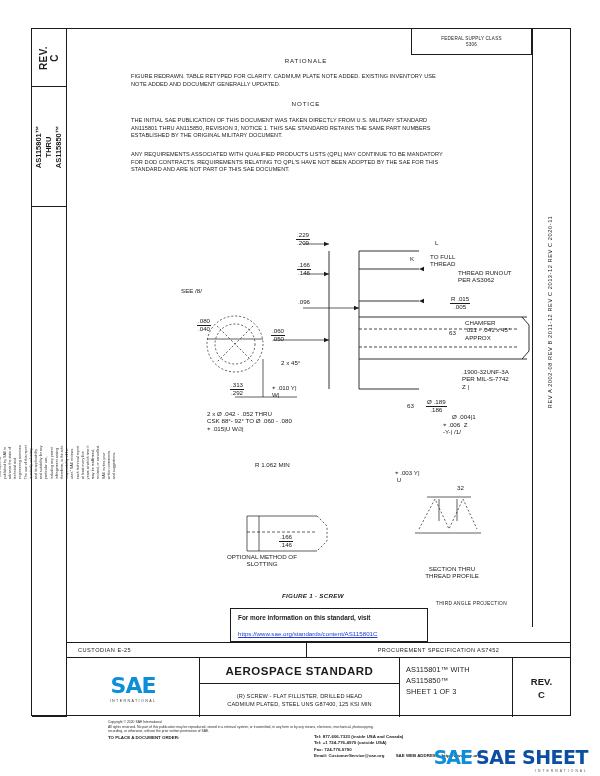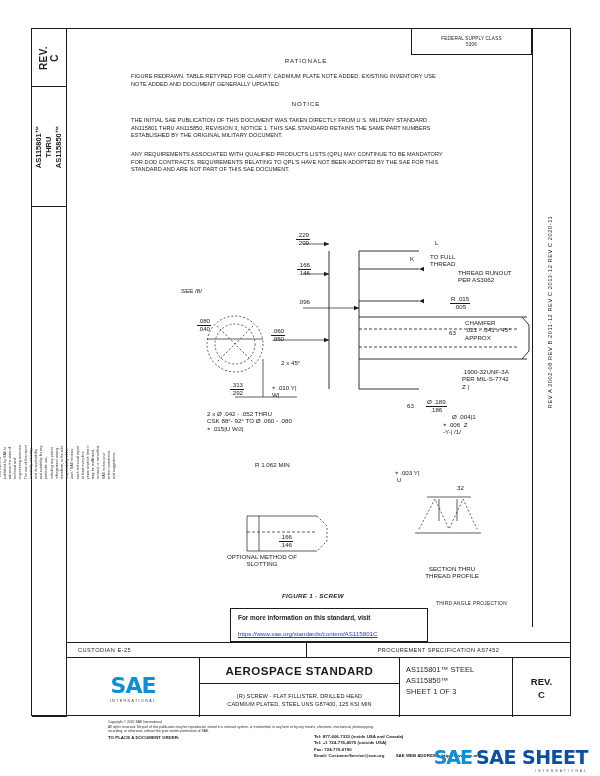--- a/index.html
+++ b/index.html
@@ -377,21 +377,21 @@
         <div class="saesub">INTERNATIONAL</div>
       </div>
       <div id="tb-mid">
         <div class="top">AEROSPACE STANDARD</div>
         <div class="bot">
           <span>(R) SCREW - FLAT FILLISTER, DRILLED HEAD</span>
           <span>CADMIUM PLATED, STEEL UNS G87400, 125 KSI MIN</span>
         </div>
       </div>
       <div id="tb-pn">
-        <div class="l">AS115801™ STEEL</div>
+        <div class="l">AS115801™ WITH</div>
         <div class="l">AS115850™</div>
         <div class="l">SHEET 1 OF 3</div>
       </div>
       <div id="tb-rev">
         <div>REV.</div>
         <div>C</div>
       </div>
     </div>
 
   </div>

